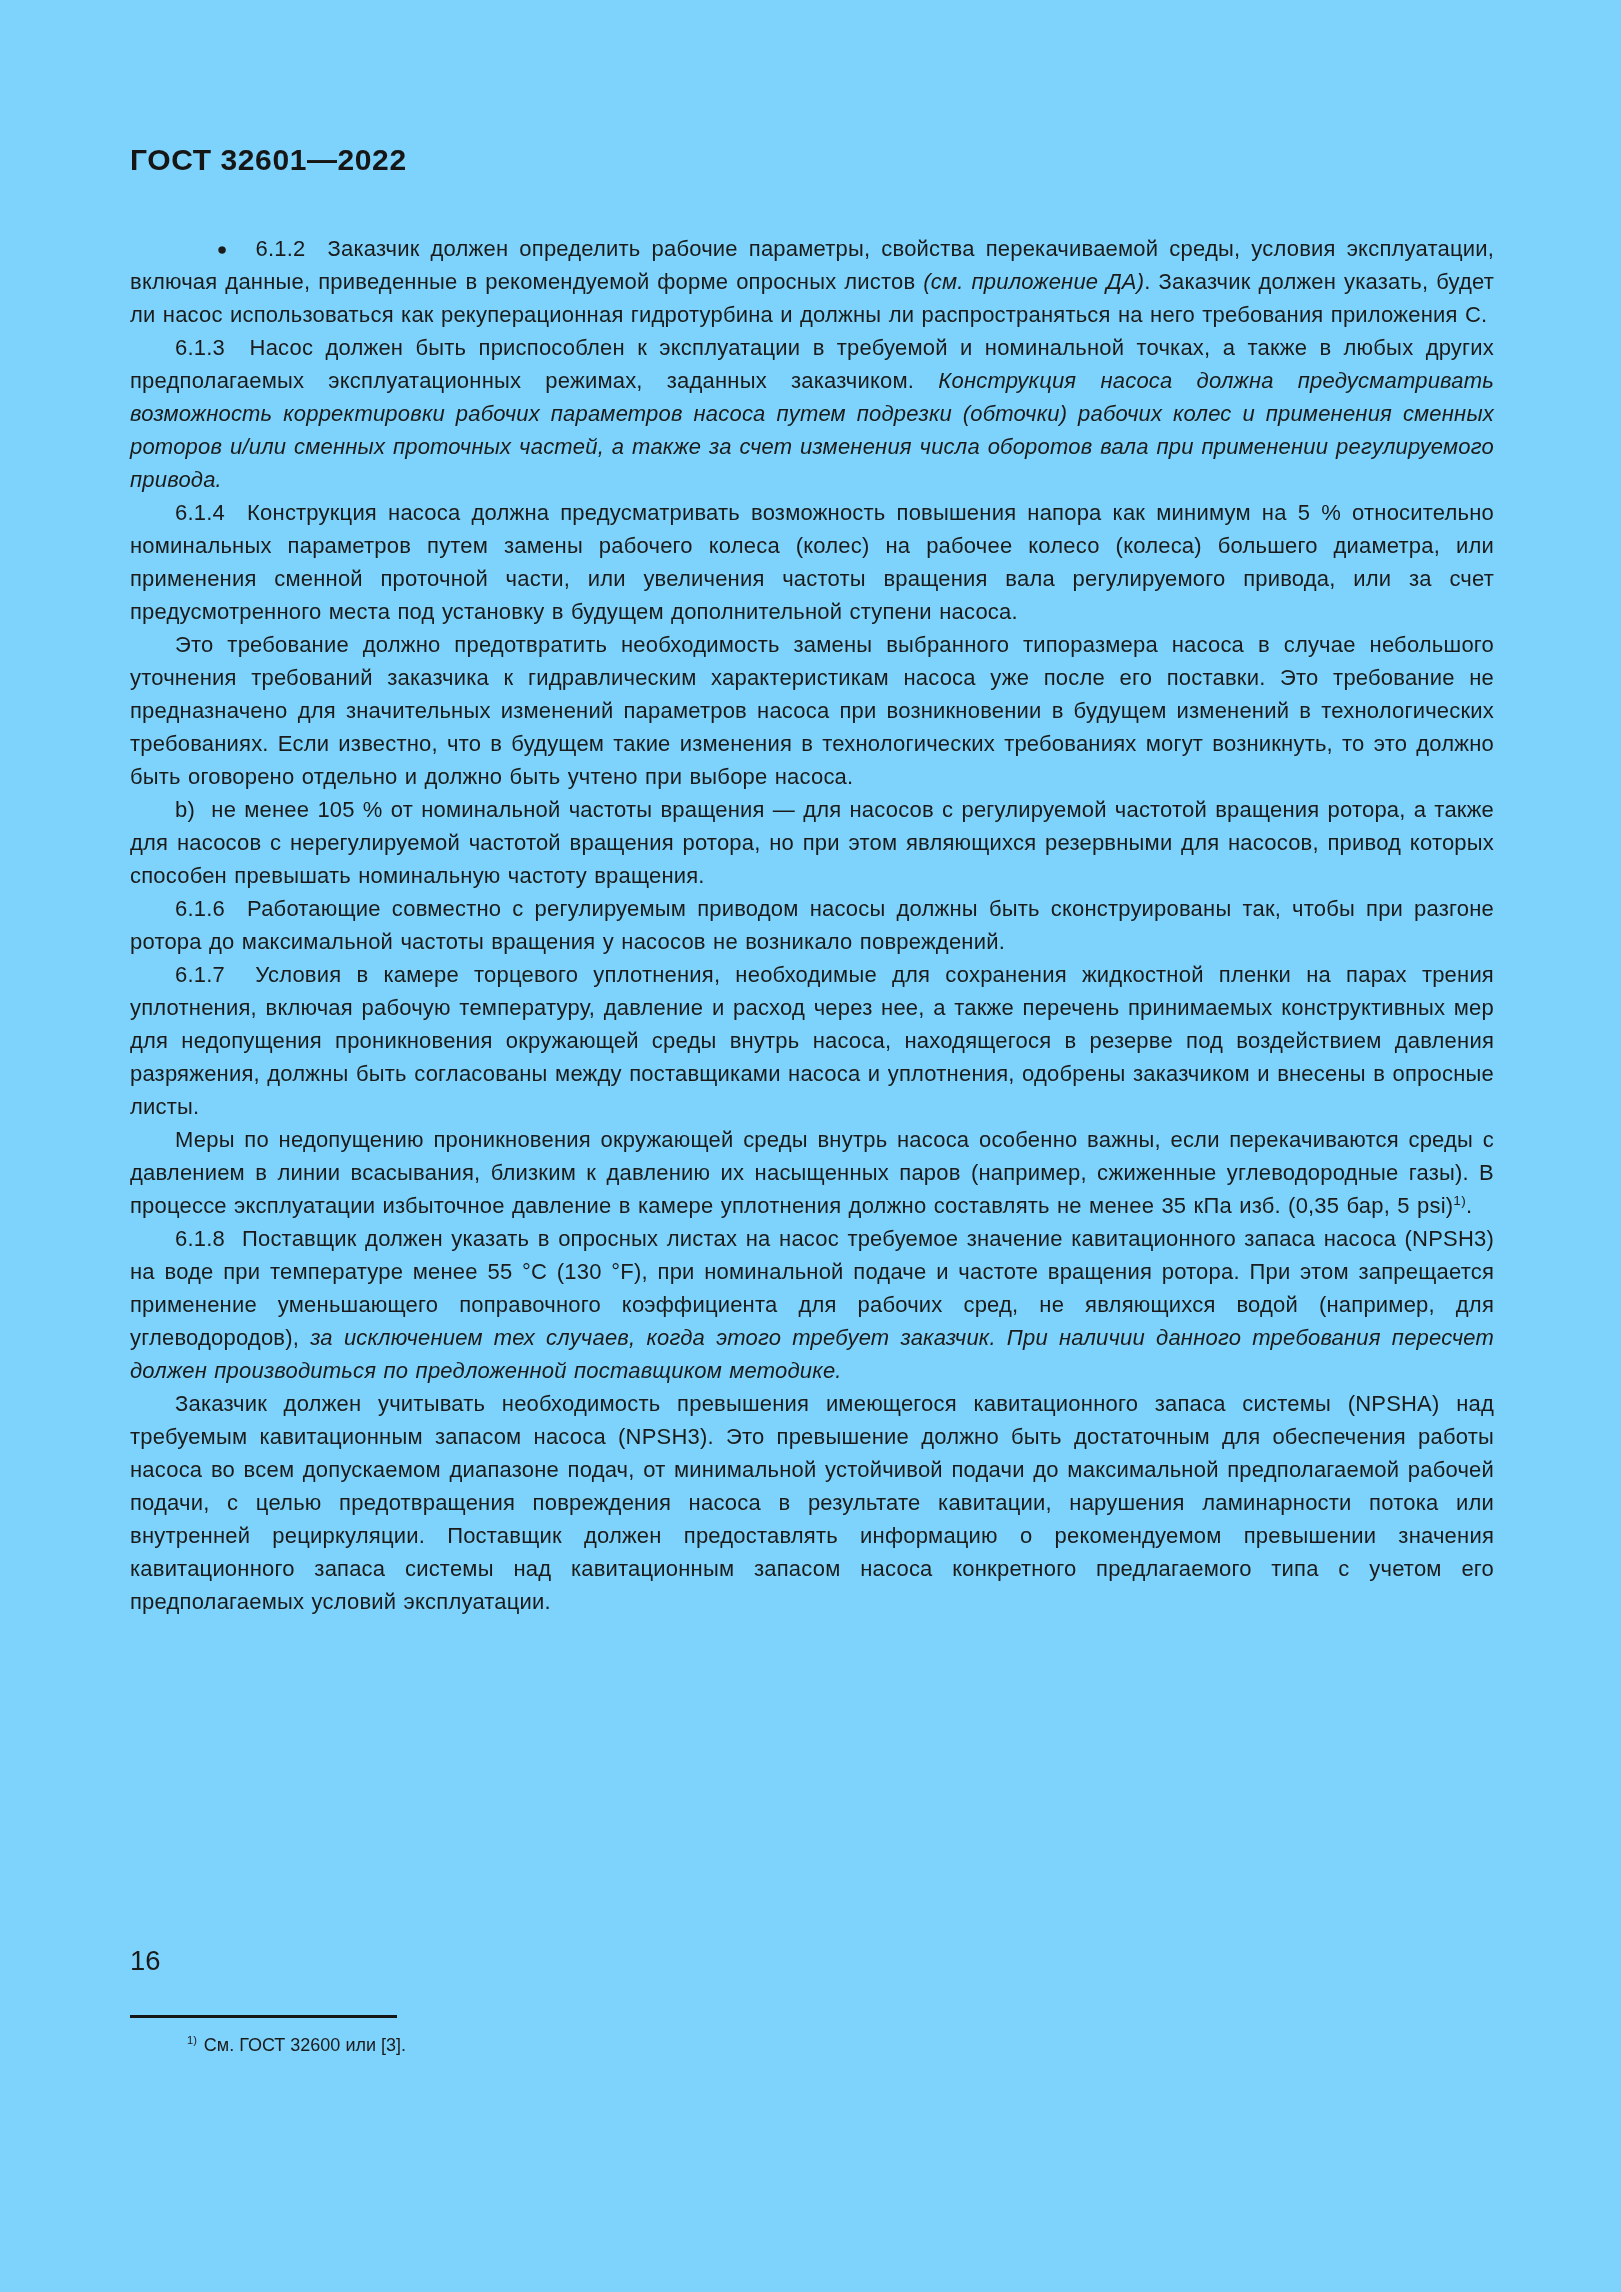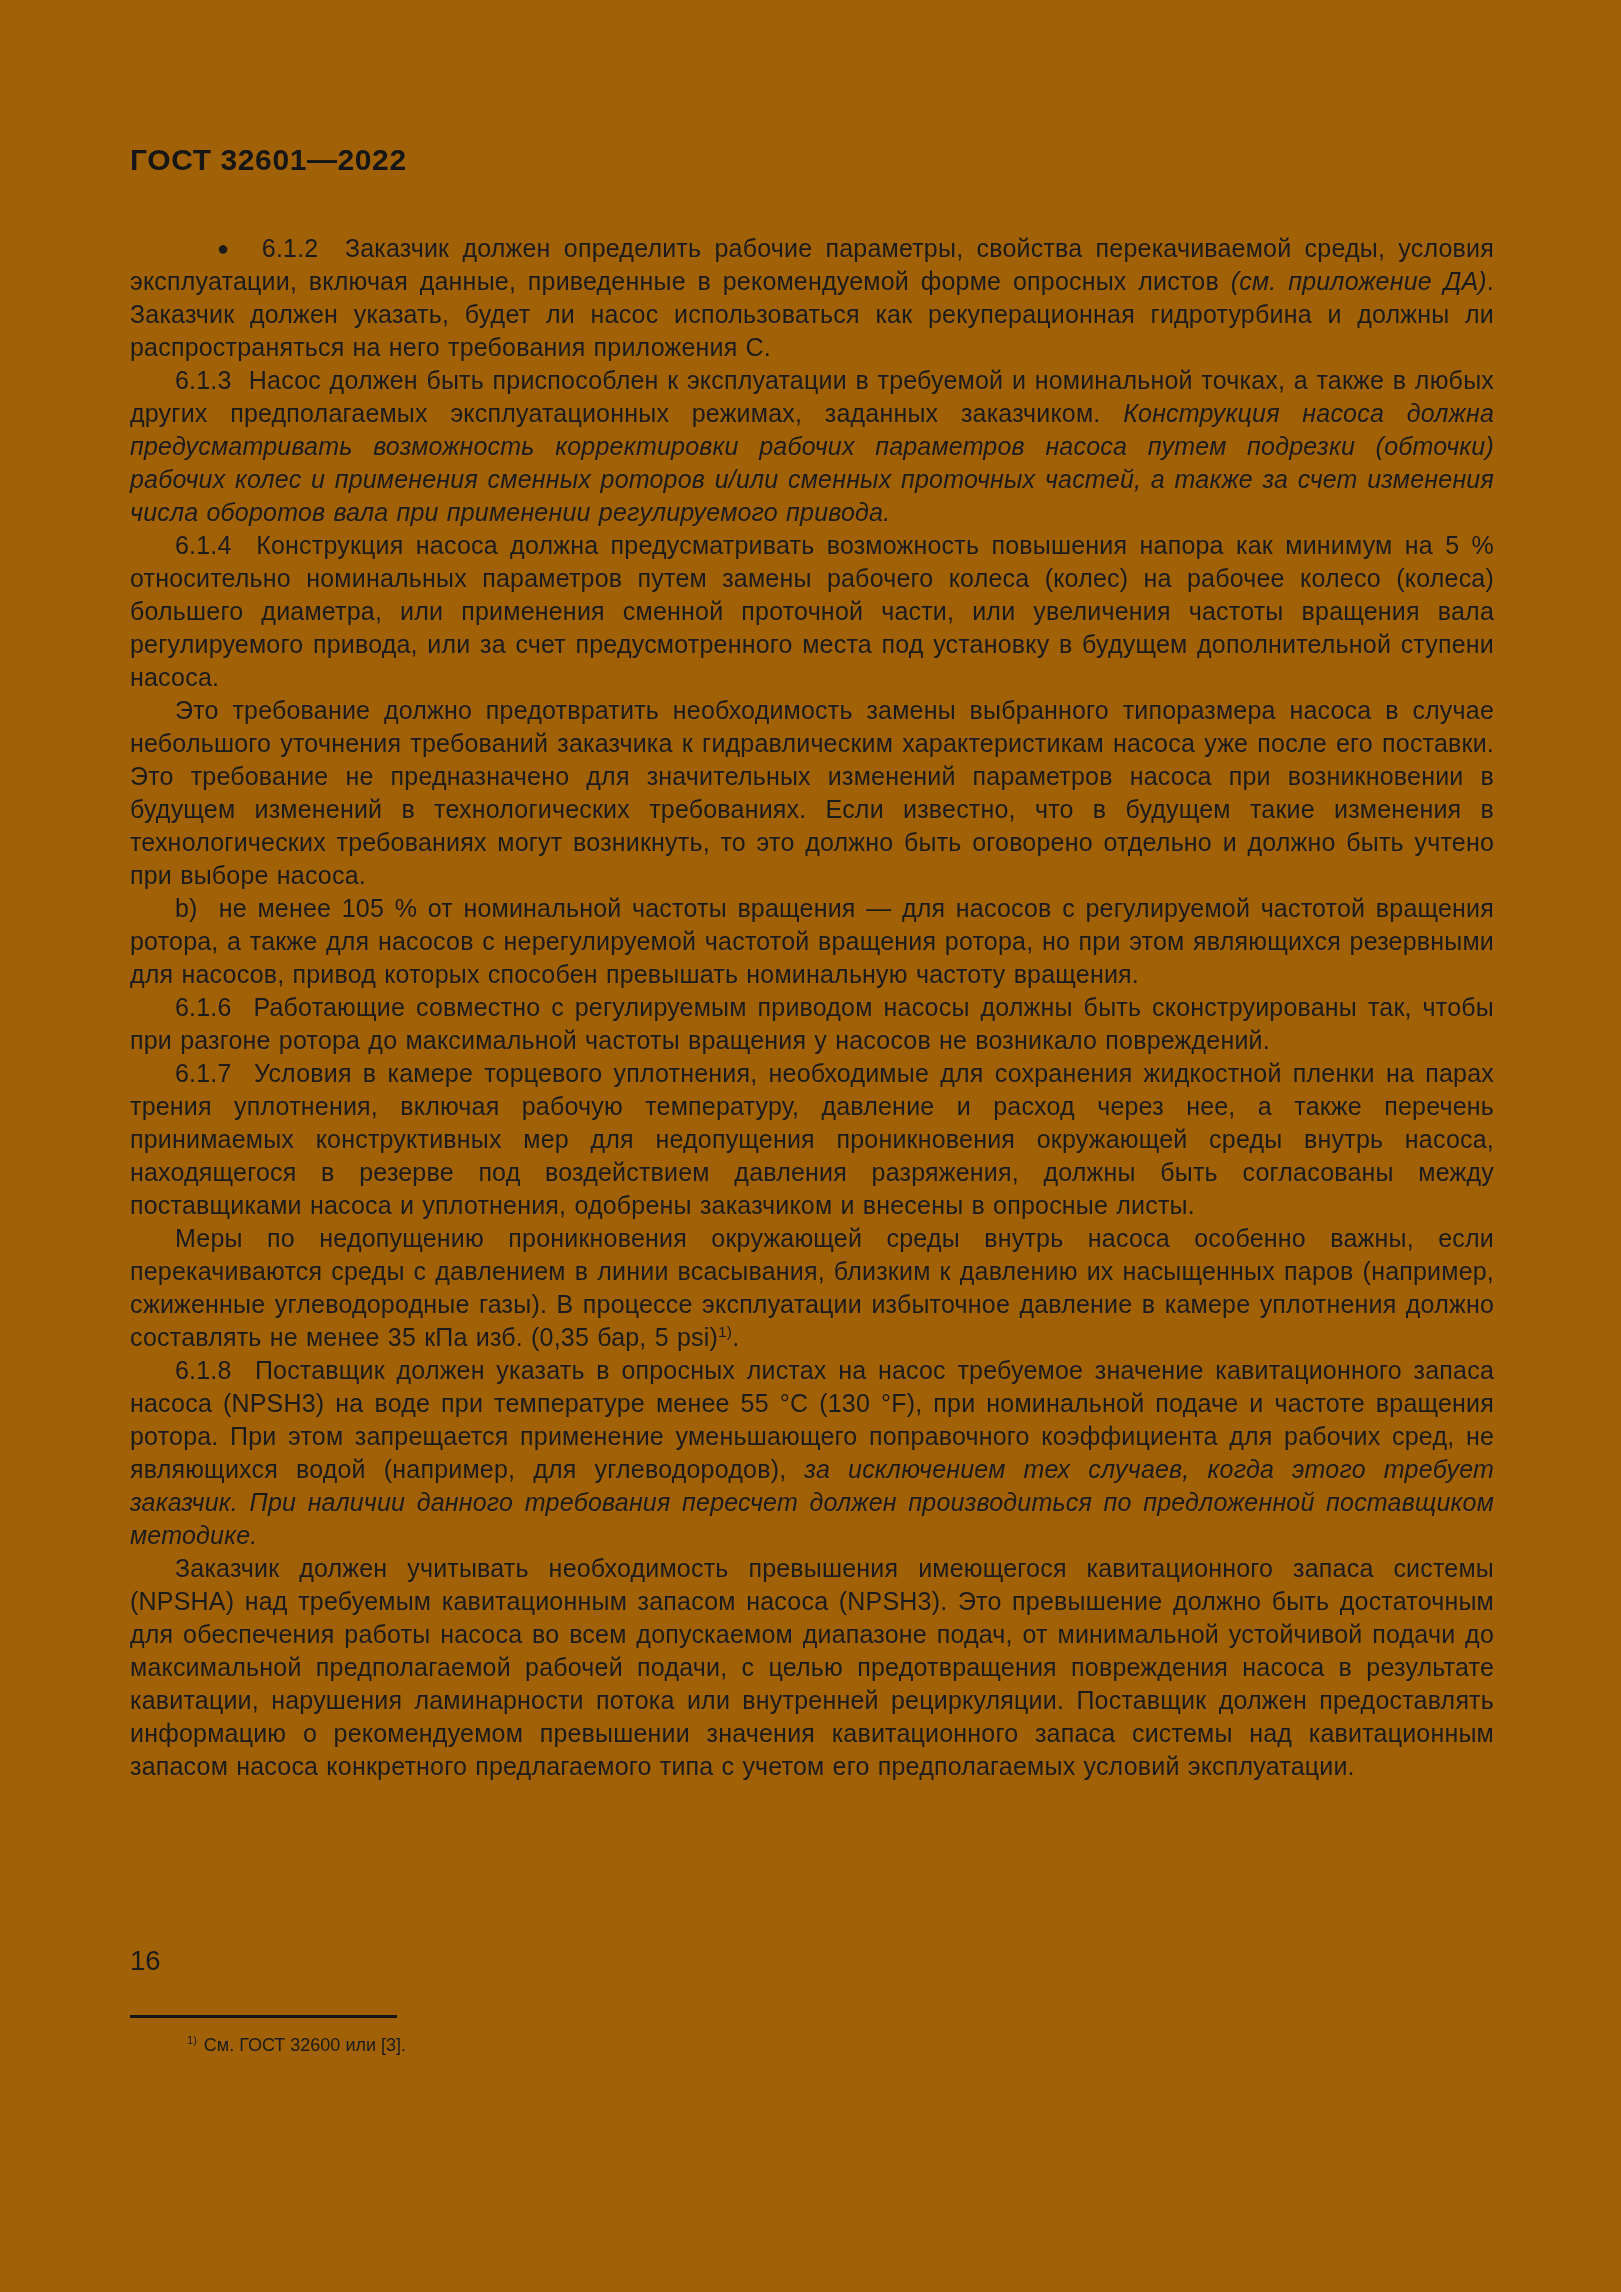--- a/index.html
+++ b/index.html
@@ -20,21 +20,21 @@
     font-weight: 700;
     letter-spacing: 0.6px;
     color: #161616;
     white-space: nowrap;
   }
   .doc-body {
     position: absolute;
     top: 232px;
     left: 130px;
     width: 1364px;
-    font-size: 25px;
+    font-size: 22px;
     line-height: 33px;
     text-align: justify;
     letter-spacing: 0.2px;
     word-spacing: 1px;
   }
   p.para { margin: 0; text-indent: 45px; }
   .it { font-style: italic; }
   .doc-body sup, .footnote-block sup {
     font-size: 0.62em;
     line-height: 0;
@@ -63,21 +63,21 @@
   .page-number {
     position: absolute;
     left: 130px;
     top: 1945px;
     font-size: 27.4px;
   }
 </style>
 </head>
 <body>
 
-<div class="page" style="background: #a16207; color: rgb(27, 27, 27);">
+<div class="page" style="background: #7dd3fc; color: rgb(27, 27, 27);">
 
   <div class="doc-header">ГОСТ 32601—2022</div>
 
   <div class="doc-body">
       <p class="para"><span class="bullet">●</span><span>&nbsp; 6.1.2&nbsp; Заказчик должен определить рабочие параметры, свойства перекачиваемой среды, условия эксплуатации, включая данные, приведенные в рекомендуемой форме опросных листов </span><span class="it">(см. приложение ДА)</span><span>. Заказчик должен указать, будет ли насос использоваться как рекуперационная гидротурбина и должны ли распространяться на него требования приложения С.</span></p>
       <p class="para"><span>6.1.3&nbsp; Насос должен быть приспособлен к эксплуатации в требуемой и номинальной точках, а также в любых других предполагаемых эксплуатационных режимах, заданных заказчиком. </span><span class="it">Конструкция насоса должна предусматривать возможность корректировки рабочих параметров насоса путем подрезки (обточки) рабочих колес и применения сменных роторов и/или сменных проточных частей, а также за счет изменения числа оборотов вала при применении регулируемого привода.</span></p>
       <p class="para"><span>6.1.4&nbsp; Конструкция насоса должна предусматривать возможность повышения напора как минимум на 5&nbsp;% относительно номинальных параметров путем замены рабочего колеса (колес) на рабочее колесо (колеса) большего диаметра, или применения сменной проточной части, или увеличения частоты вращения вала регулируемого привода, или за счет предусмотренного места под установку в будущем дополнительной ступени насоса.</span></p>
       <p class="para"><span>Это требование должно предотвратить необходимость замены выбранного типоразмера насоса в случае небольшого уточнения требований заказчика к гидравлическим характеристикам насоса уже после его поставки. Это требование не предназначено для значительных изменений параметров насоса при возникновении в будущем изменений в технологических требованиях. Если известно, что в будущем такие изменения в технологических требованиях могут возникнуть, то это должно быть оговорено отдельно и должно быть учтено при выборе насоса.</span></p>
       <p class="para"><span>b)&nbsp; не менее 105&nbsp;% от номинальной частоты вращения — для насосов с регулируемой частотой вращения ротора, а также для насосов с нерегулируемой частотой вращения ротора, но при этом являющихся резервными для насосов, привод которых способен превышать номинальную частоту вращения.</span></p>
       <p class="para"><span>6.1.6&nbsp; Работающие совместно с регулируемым приводом насосы должны быть сконструированы так, чтобы при разгоне ротора до максимальной частоты вращения у насосов не возникало повреждений.</span></p>

